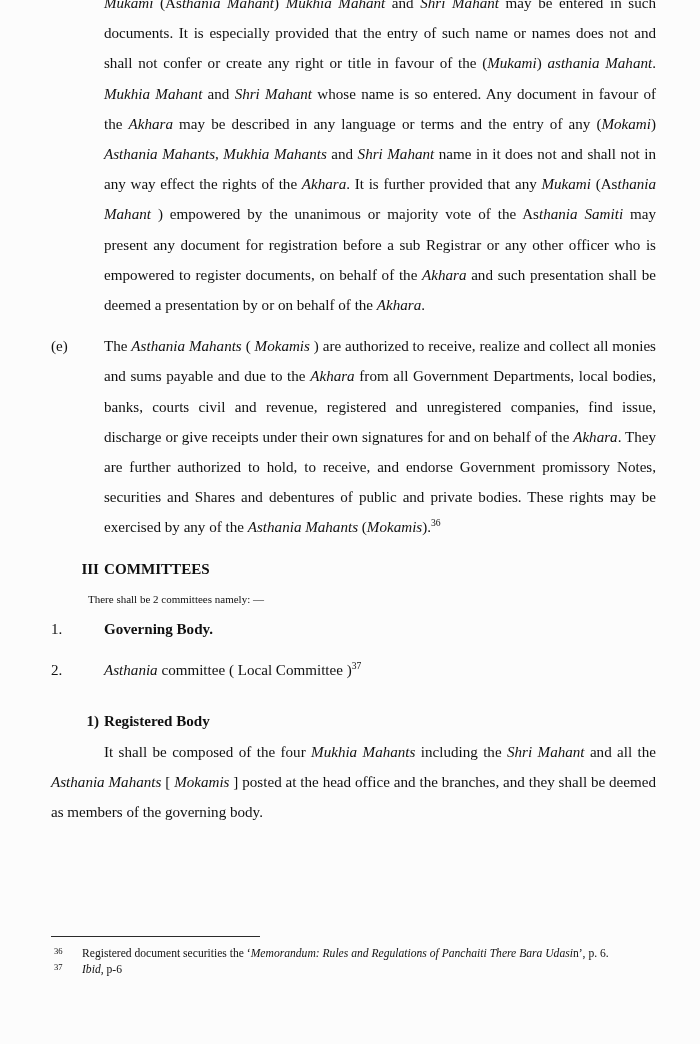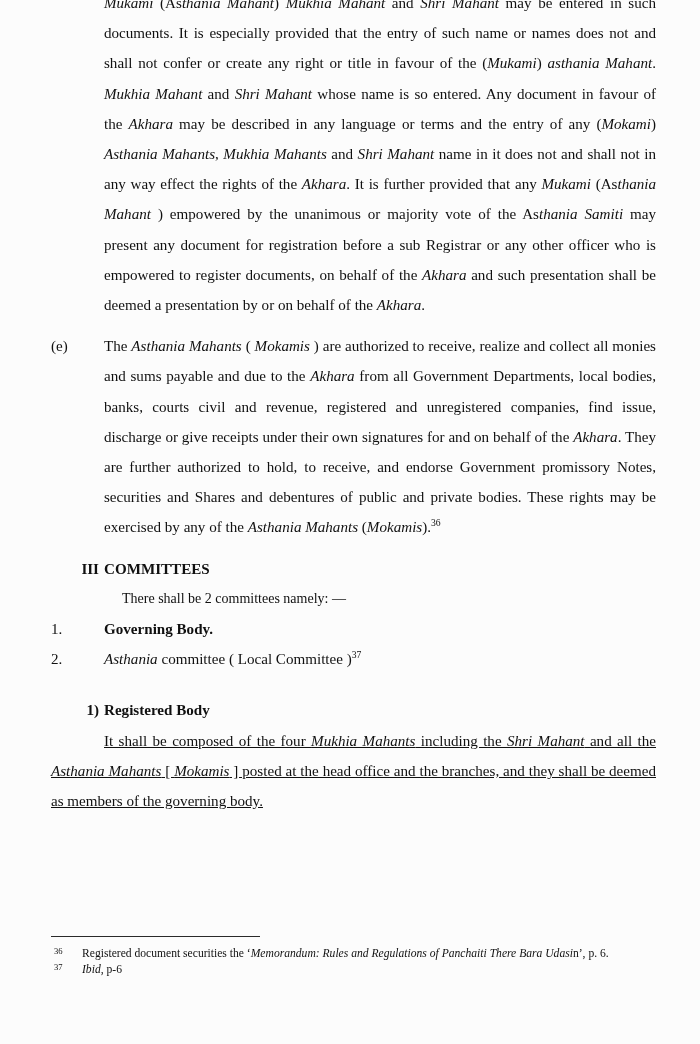--- a/index.html
+++ b/index.html
@@ -70,36 +70,35 @@
   .item.heading .item-text {
     font-weight: bold;
     text-align: right;
   }
   .item.heading .item-text {
     text-align: left;
   }
 
   
   .plainline {
-    margin-left: 71px;
-    font-size: 14px;
+    margin-left: 37px;
+    font-size: 11px;
     line-height: 30.2px;
     text-align: left;
   }
 
   
   p.fullwidth {
     margin: 0;
     font-size: 15.1px;
     line-height: 30.2px;
     text-align: justify;
   }
   p.fullwidth.first-indent {
     text-indent: 53px;
-    text-decoration: underline;
   }
 
   i, .it {
     font-style: italic;
   }
   .sup {
     font-size: 9.6px;
     vertical-align: super;
     line-height: 0;
   }
@@ -162,21 +161,21 @@
 
     <div class="plainline">There shall be 2 committees namely: —</div>
 
     <div class="item">
       <span class="marker">1.</span>
       <div class="item-text" style="text-align:left;font-weight:bold;"><span>Governing Body.</span></div>
     </div>
 
     <div class="item">
       <span class="marker">2.</span>
-      <div class="item-text" style="text-align:left;"><i> Asthania</i><span> committee ( Local  Committee )</span><span class="sup">37</span></div>
+      <div class="item-text" style="text-align:left;margin-top:11px;"><i> Asthania</i><span> committee ( Local  Committee )</span><span class="sup">37</span></div>
     </div>
 
     <div class="spacer-md"></div>
 
     <div class="item heading">
       <span class="marker">1)</span>
       <div class="item-text">Registered Body</div>
     </div>
 
     <p class="fullwidth first-indent"><span>It shall be composed of the four </span><i>Mukhia Mahants</i><span> including the </span><i>Shri Mahant</i><span> and all the </span><i>Asthania Mahants</i><span> [ </span><i>Mokamis</i><span> ] posted  at the  head  office and the branches,  and they shall be deemed as members of the governing body.</span></p>

